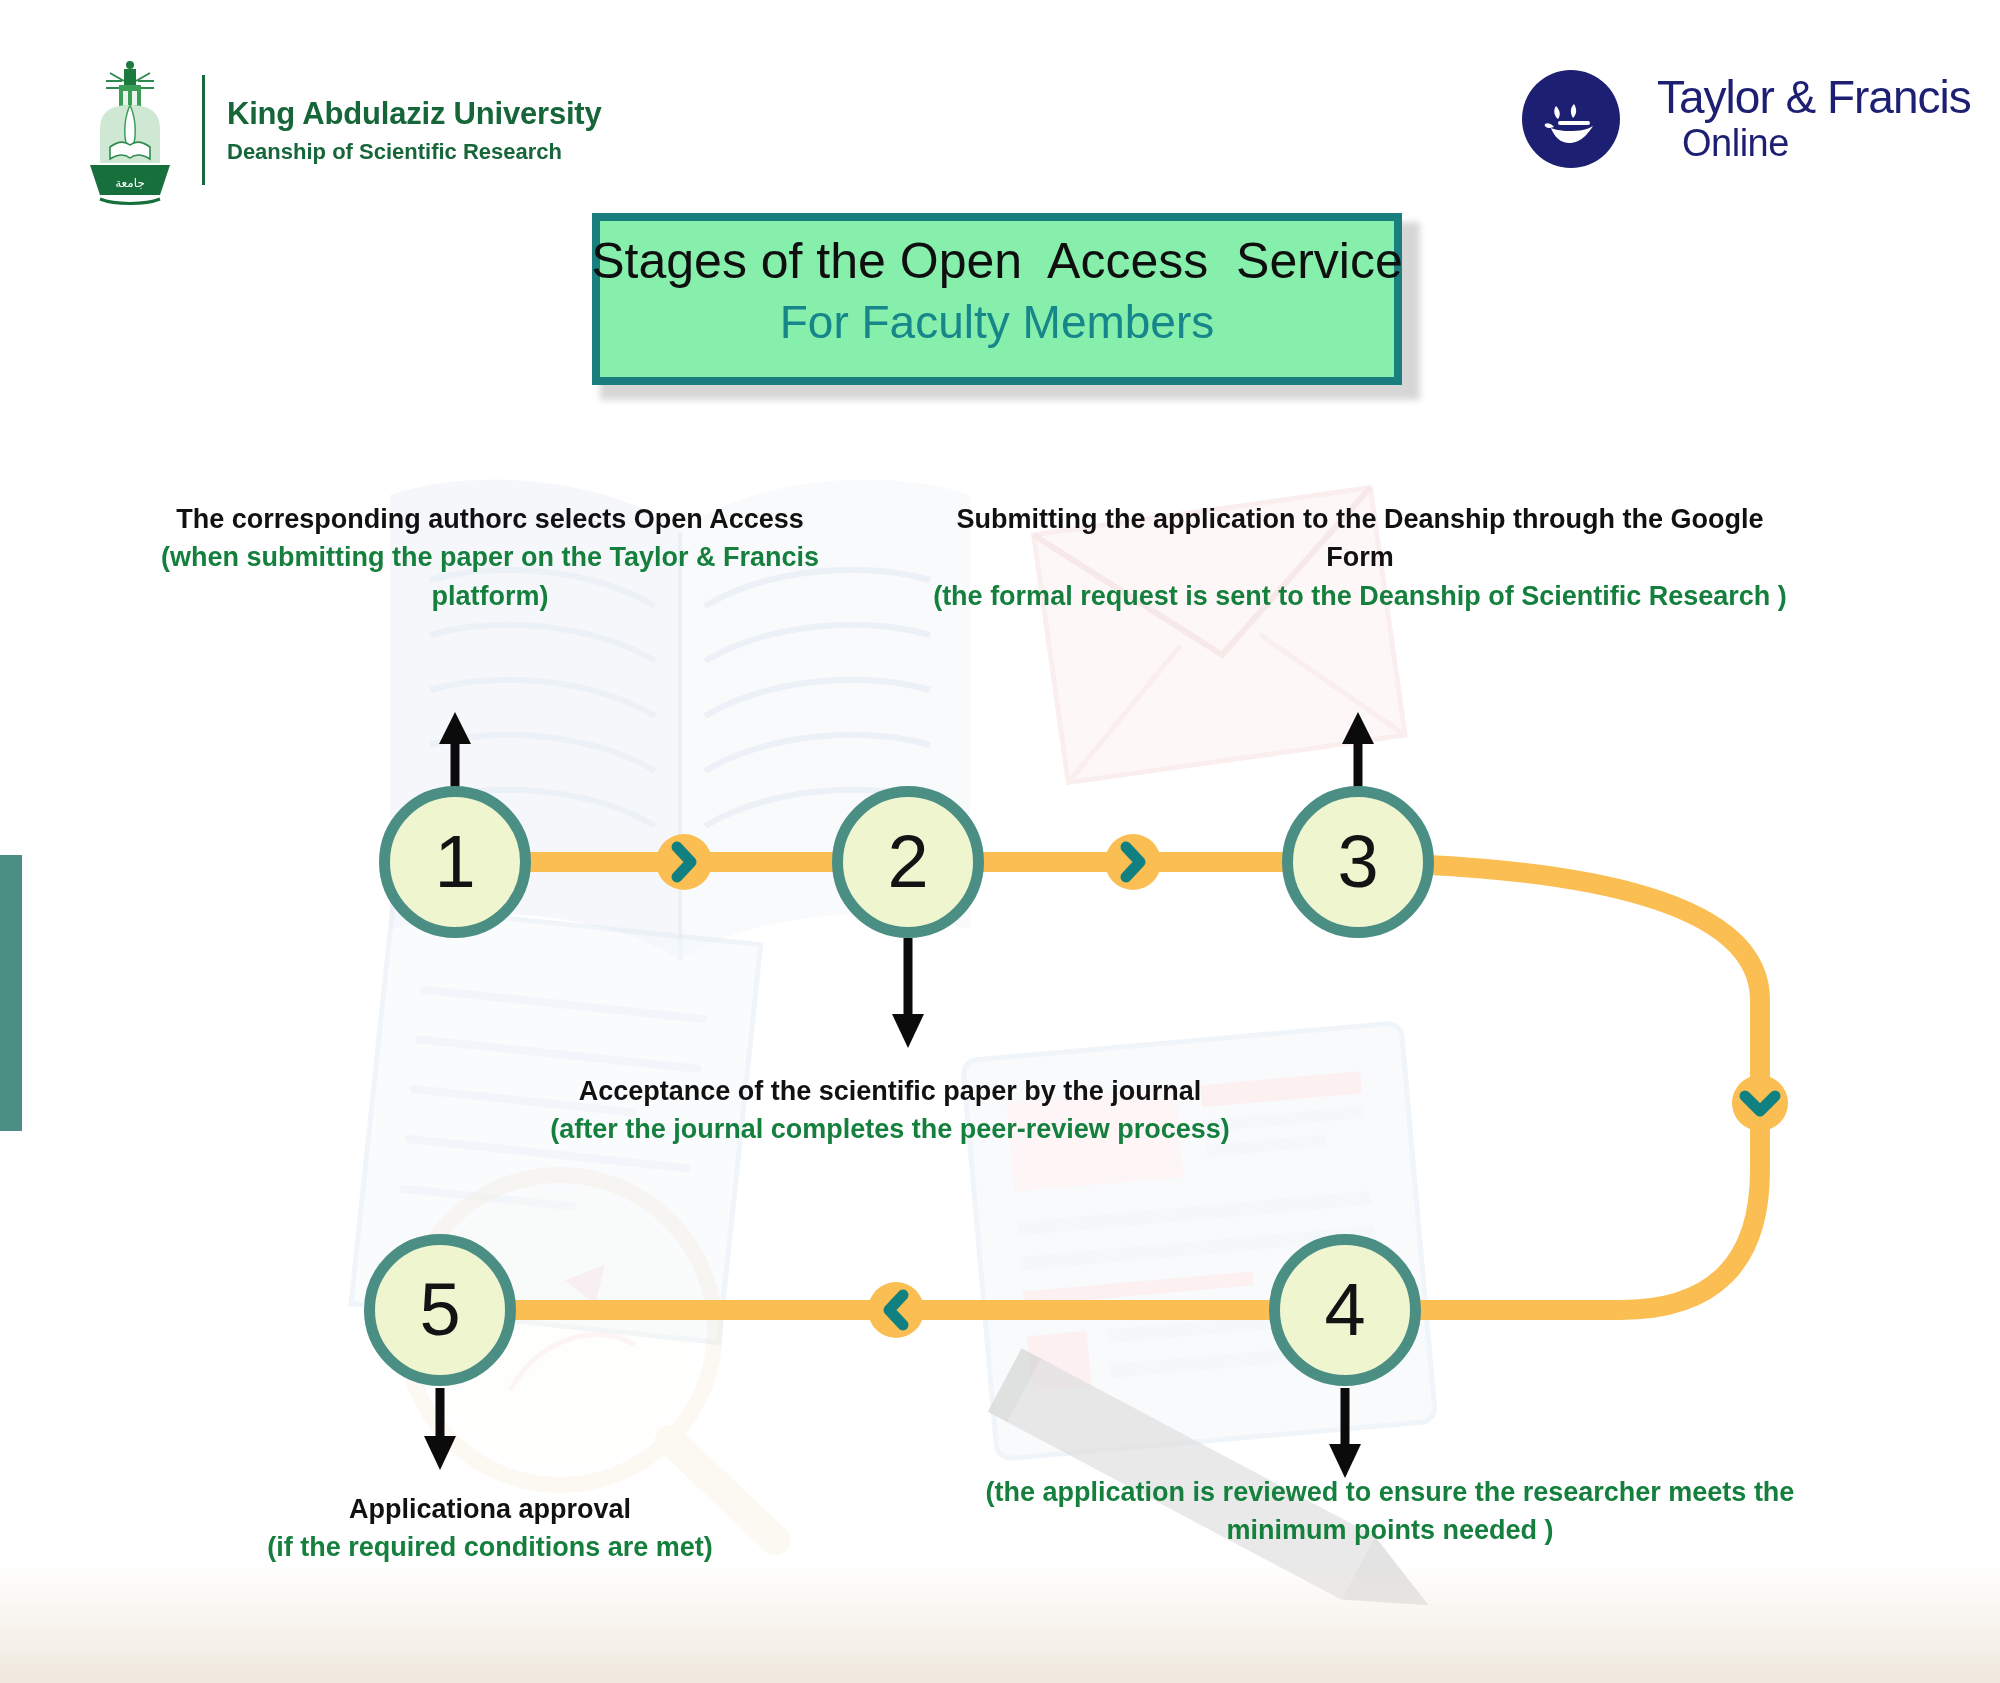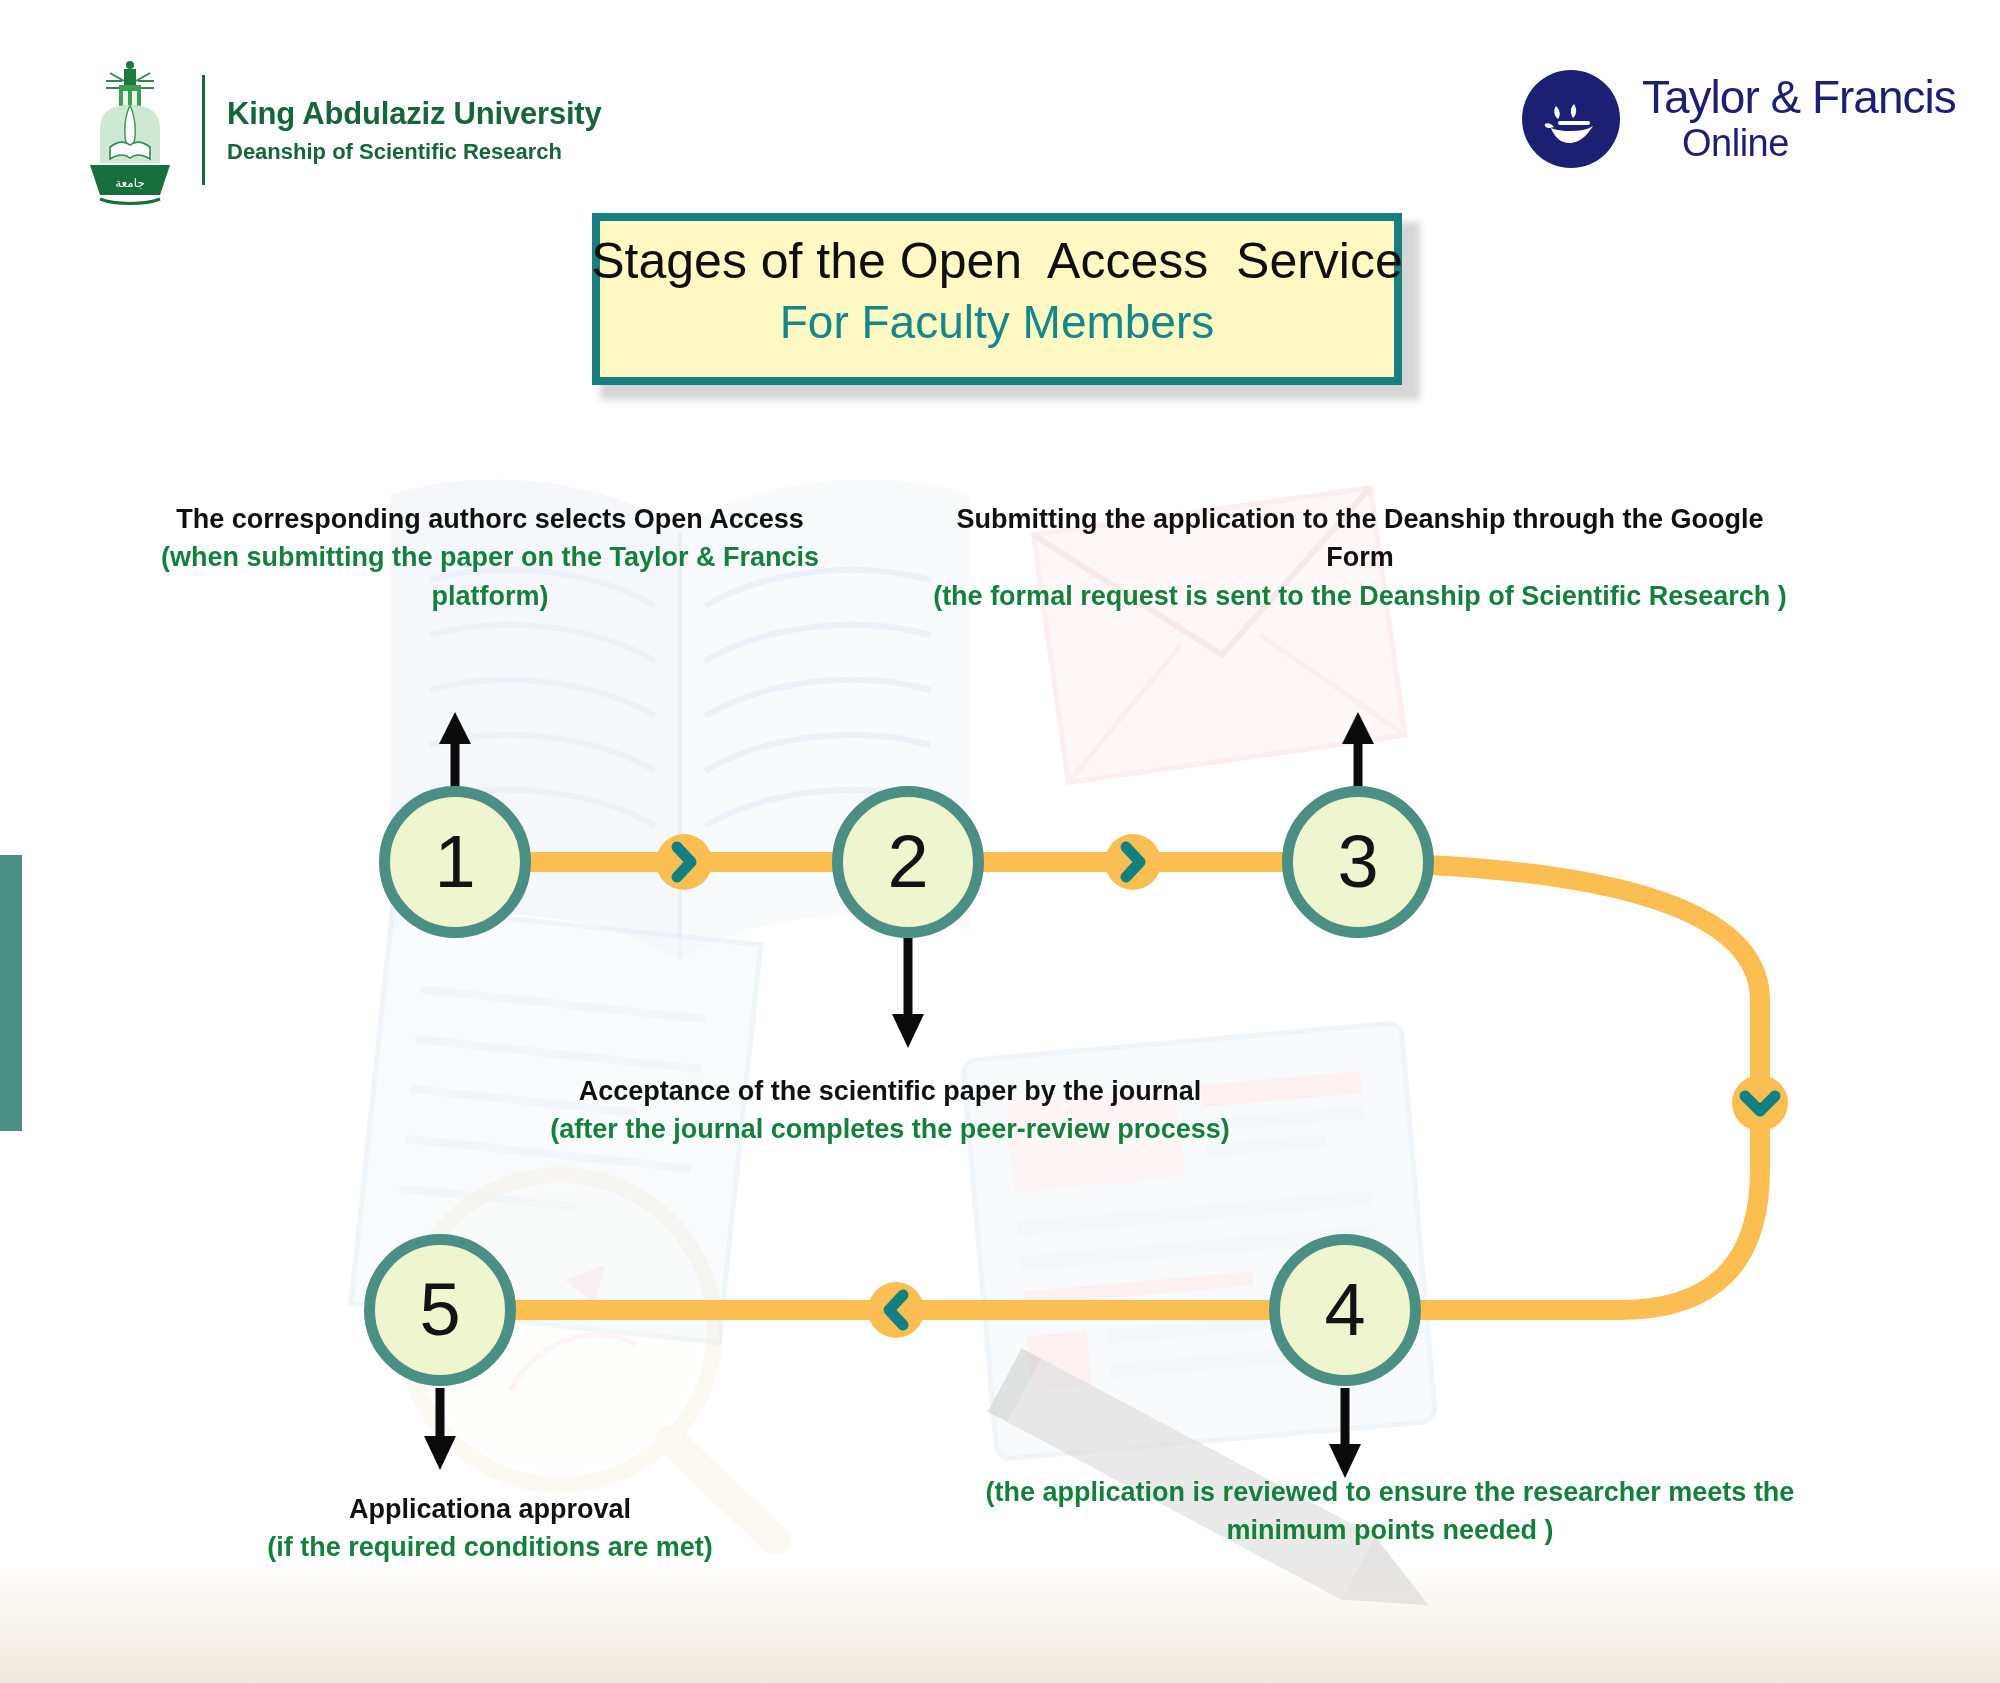--- a/index.html
+++ b/index.html
@@ -100,20 +100,21 @@
   .tf-badge {
     width: 98px; height: 98px; border-radius: 50%;
     background: #1d1f72;
     display: flex; align-items: center; justify-content: center;
     flex: none;
   }
   .tf-text { margin-left: 22px; display: flex; flex-direction: column; }
   .tf-l1 {
     font-size: 46px; color: #1d1f72; line-height: 1.08;
     letter-spacing: -1px;
+    margin-left: 15px;
   }
   .tf-l2 {
     font-size: 38px; color: #1d1f72; line-height: 1.1;
     letter-spacing: -.5px;
     margin-left: 40px;
   }
 
   
   .title-shadow {
     position: absolute;
@@ -121,21 +122,21 @@
     width: 820px; height: 178px;
     background: #8d8d8d;
     opacity: .35;
     filter: blur(3px);
   }
   .title-box {
     position: absolute;
     left: 592px; top: 213px;
     width: 810px; height: 172px;
     border: 8px solid #1b7e7e;
-    background: #fef9c3;
+    background: #86efac;
     box-sizing: border-box;
     display: flex; flex-direction: column;
     align-items: center; justify-content: flex-start;
     padding-top: 10px;
   }
   .title-l1 {
     font-family: "Liberation Sans Narrow", "Liberation Sans", sans-serif;
     font-size: 50px; color: #0f0f0f;
     line-height: 1.22; white-space: pre;
   }

